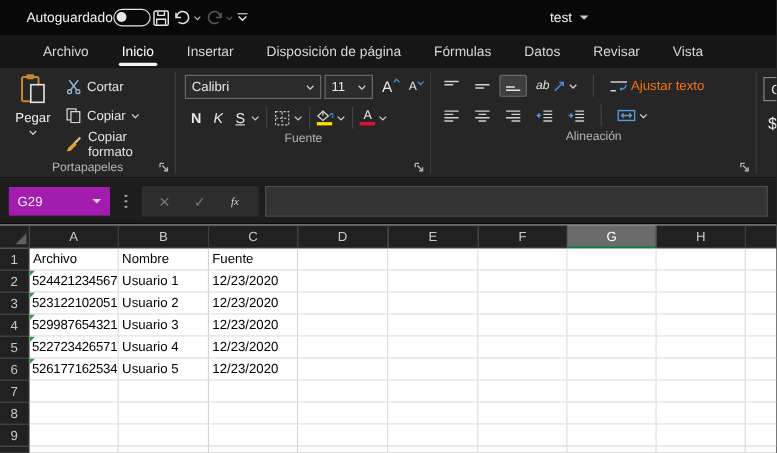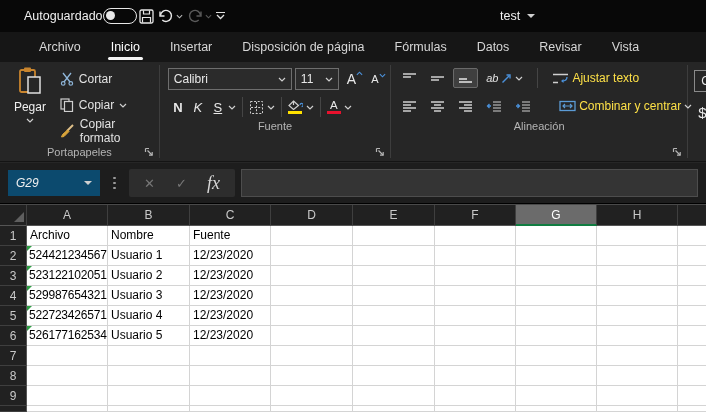--- a/index.html
+++ b/index.html
@@ -59,35 +59,35 @@
   .icon-drop { display:flex; align-items:center; gap:3px; cursor:pointer; }
   .colorbar { display:block; width:14px; height:3.5px; margin-top:1px; }
 
   
   .g-align { width:296px; }
   .align-rows { display:flex; flex-direction:column; padding:5px 0 0 6px; gap:6px; }
   .arow { display:flex; align-items:center; gap:3px; }
   .abtn { padding:3px 4px; border:1px solid transparent; border-radius:2px; cursor:pointer; display:flex; align-items:center; gap:3px; }
   .abtn.active { background:#3f3f3f; border-color:#6a6a6a; }
   .ab-txt { color:#e2e2e2; font-size:11px; font-style:italic; }
-  .lbl { color:#fde047; font-size:12px; white-space:nowrap; }
+  .lbl { color:#f97316; font-size:12px; white-space:nowrap; }
 
   
   .g-num { width:18px; overflow:visible; }
   .numbox { position:absolute; left:6px; top:8px; width:60px; height:22px; border:1px solid #8a8a8a; color:#e8e8e8; font-size:12px; display:flex; align-items:center; padding-left:6px; }
   .cursym { position:absolute; left:10px; top:42px; color:#e8e8e8; font-size:15px; }
 
   
   .fbar { position:absolute; top:163px; left:0; width:706px; height:41px; background:#1d1d1d; display:flex; align-items:center; border-bottom:1px solid #000; }
-  .namebox { width:92px; height:26px; margin-left:8px; background:#0c4a6e; display:flex; align-items:center; justify-content:space-between; padding:0 8px; color:#f0f0f0; font-size:12px; cursor:pointer;font-style:italic; }
+  .namebox { width:92px; height:26px; margin-left:8px; background:#a21caf; display:flex; align-items:center; justify-content:space-between; padding:0 8px; color:#f0f0f0; font-size:12px; cursor:pointer; }
   .vdots { display:flex; flex-direction:column; gap:2.5px; margin:0 13px; }
   .vdots i { width:2.5px; height:2.5px; border-radius:50%; background:#9a9a9a; }
   .fxstrip { display:flex; align-items:center; background:#2d2d2d; height:28px; border-radius:2px; padding:0 6px; gap:2px; }
   .fxbtn { width:30px; text-align:center; color:#777; font-size:13px; cursor:pointer; }
-  .fxbtn.fx { color:#d8d8d8; font-family:"Liberation Serif", serif; font-style:italic; font-size:18px; }
+  .fxbtn.fx { color:#d8d8d8; font-family:"Liberation Serif", serif; font-style:italic; font-size:10px; }
   .finput { flex:1; height:28px; margin:0 8px 0 6px; background:#343434; border:1px solid #4d4d4d; cursor:text; }
 
   
   .sheet { position:absolute; top:204px; left:0; width:706px; height:208px; background:#fff; border-top:1px solid #4a4a4a; }
   .grow { display:flex; }
   .hcell { background:#212121; color:#c9c9c9; font-size:12px; display:flex; align-items:center; justify-content:center; border-right:1px solid #3f3f3f; border-bottom:1px solid #555; height:21px; cursor:pointer; }
   .hcell.sel { background:#6b6b6b; color:#fff; border-bottom:2px solid #107C41; }
   .corner { position:relative; cursor:pointer; }
   .corner .tri { position:absolute; right:2px; bottom:3px; width:0; height:0; border-bottom:10px solid #5f5f5f; border-left:10px solid transparent; }
   .rh { background:#212121; color:#c9c9c9; font-size:12px; display:flex; align-items:center; justify-content:center; border-right:1px solid #555; border-bottom:1px solid #3f3f3f; width:27px; height:20px; cursor:pointer; }
@@ -410,21 +410,20 @@
               </svg>
             </span>
           <span class="mini-sep"></span>
           <span class="abtn">
             <span>
                 <svg width="17" height="12" viewBox="0 0 17 12">
                   <rect x="1" y="1.5" width="15" height="9" fill="none" stroke="#5b9bd5" stroke-width="1.3"></rect>
                   <path d="M4 6 H13 M6 4 L4 6 L6 8 M11 4 L13 6 L11 8" fill="none" stroke="#5b9bd5" stroke-width="1.2"></path>
                 </svg>
               </span>
-            <span class="lbl">Combinar y centrar</span>
             <span class="chev">
                 <svg width="8" height="5" viewBox="0 0 8 5">
                   <path d="M1 1 L4 4 L7 1" fill="none" stroke="#cfcfcf" stroke-width="1.2"></path>
                 </svg>
               </span>
           </span>
         </div>
       </div>
       <div class="group-footer">Alineación</div>
       <span class="launcher">

